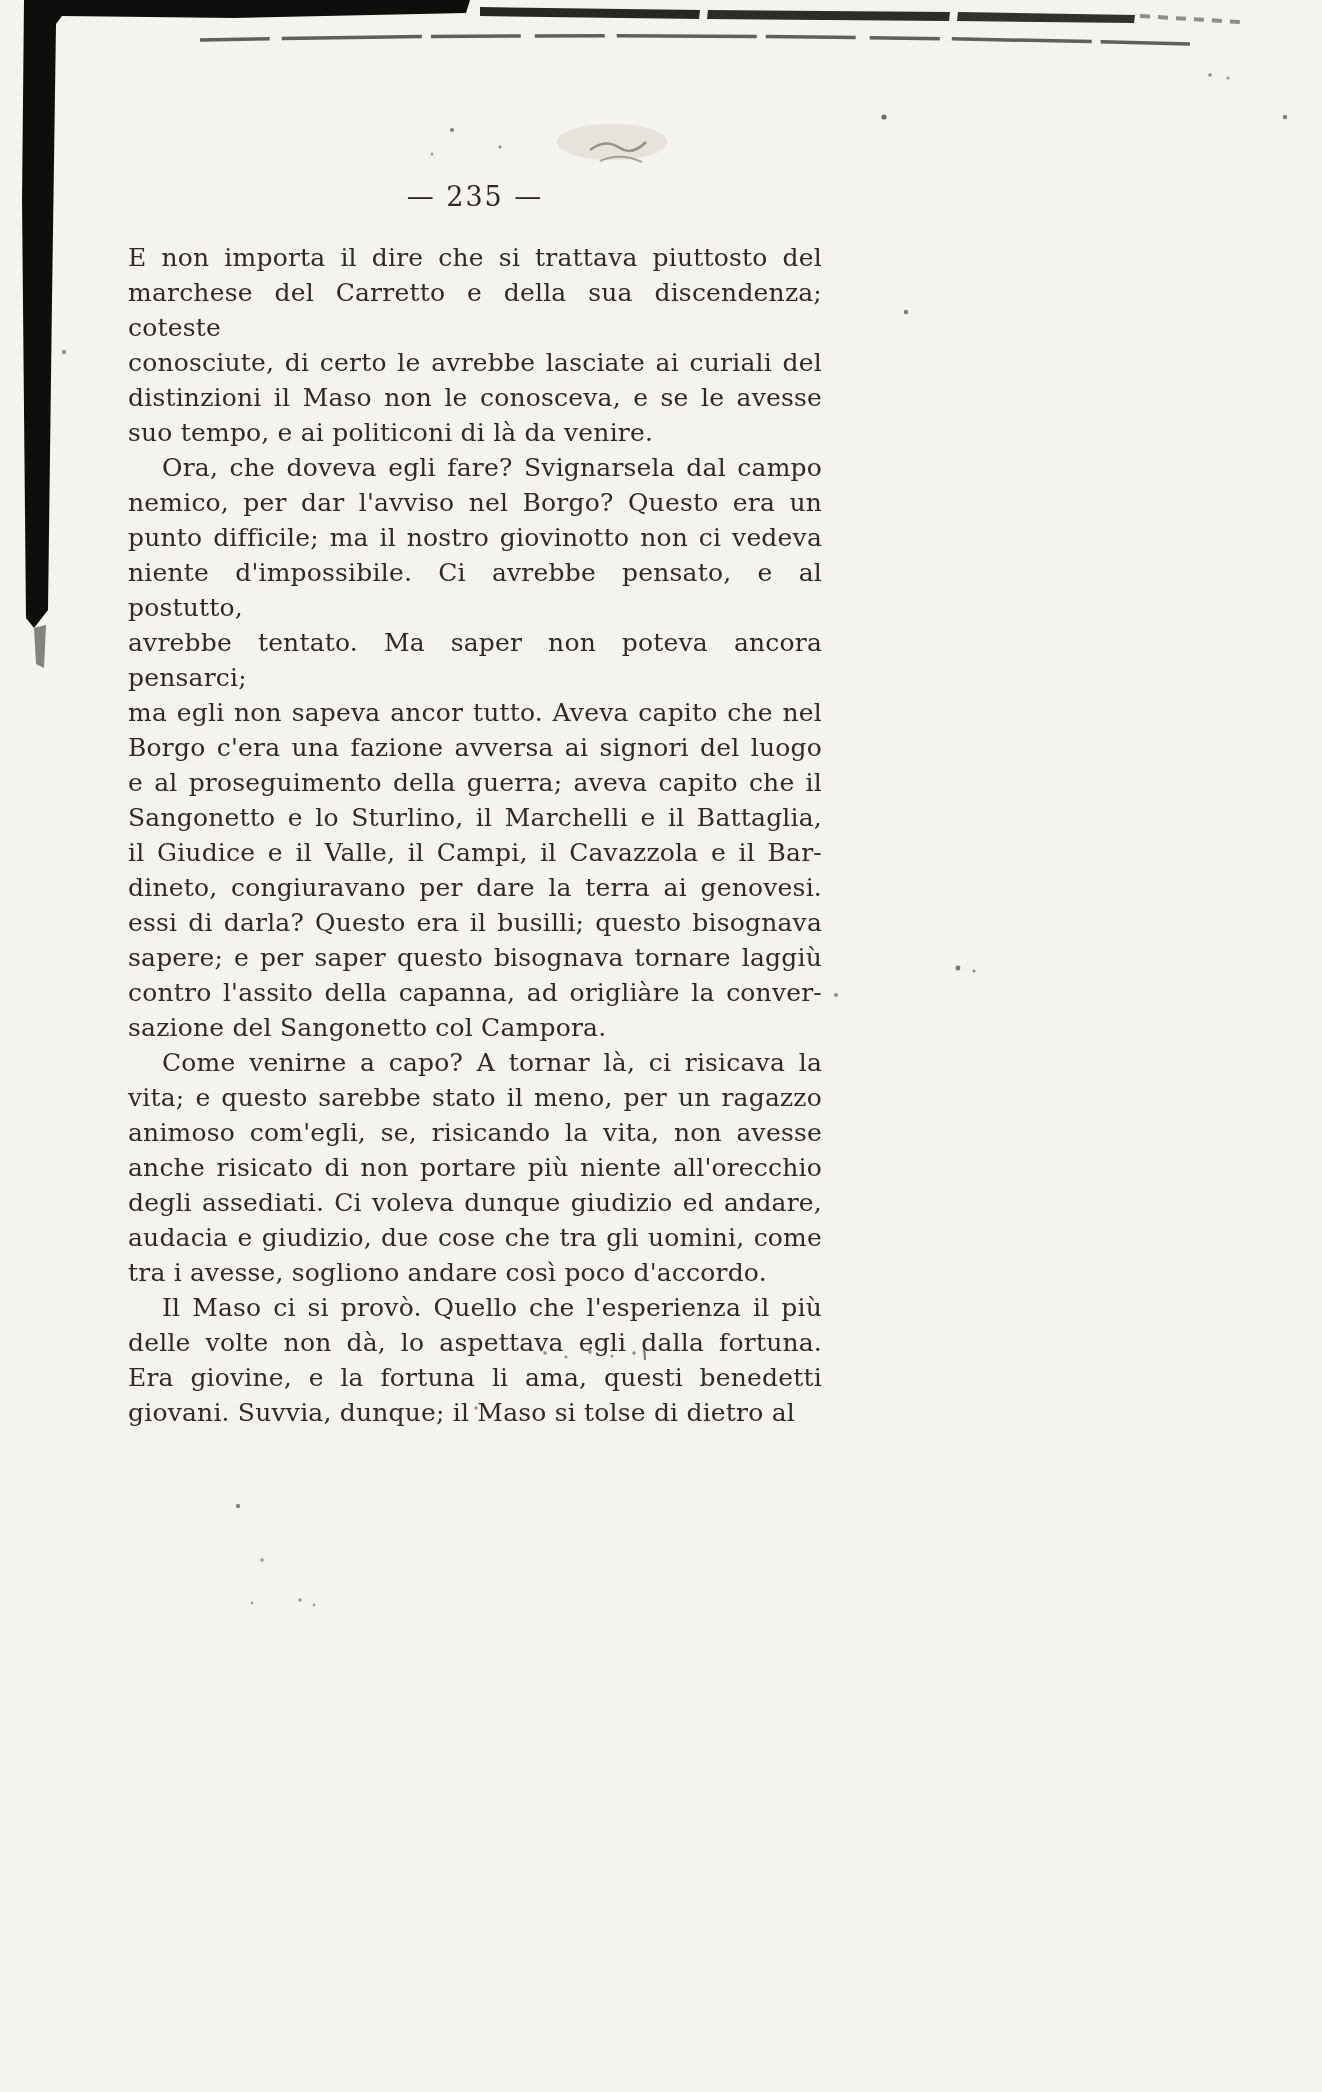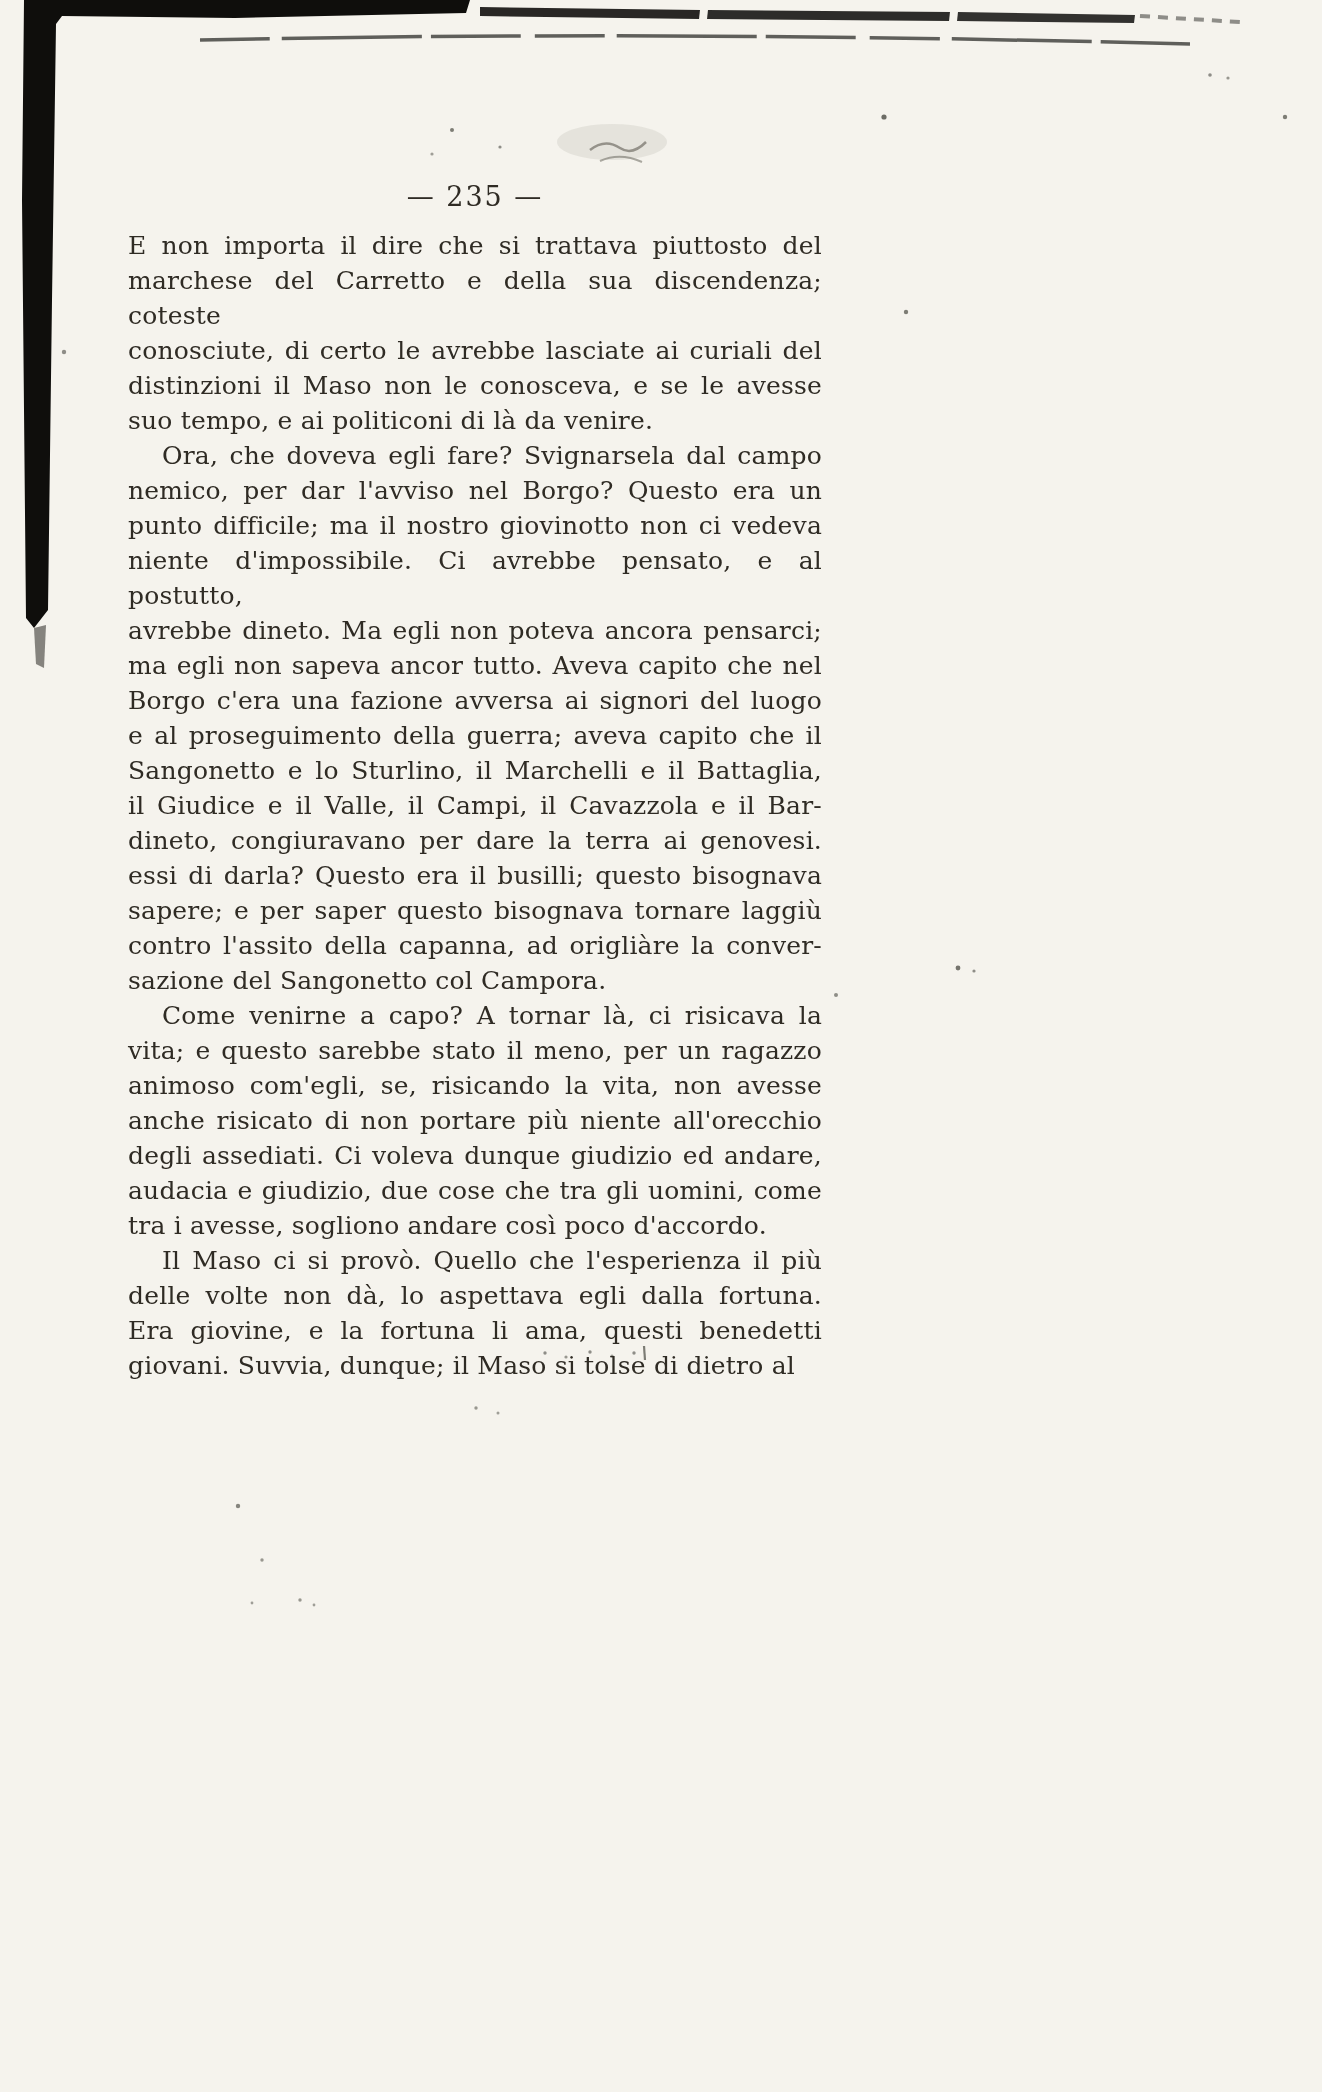--- a/index.html
+++ b/index.html
@@ -10,21 +10,21 @@
     font-family:"DejaVu Serif","Liberation Serif",serif;
   }
   .scan{position:absolute;inset:0;}
   .artifacts{position:absolute;top:0;left:0;pointer-events:none;}
   .page-number{
     position:absolute;top:181px;left:128px;width:694px;
     text-align:center;font-size:27px;font-weight:normal;
     letter-spacing:2px;color:var(--ink,#2f2b24);
   }
   .text-block{
-    position:absolute;top:228px;left:128px;width:694px;
+    position:absolute;top:240px;left:128px;width:694px;
     color:var(--ink,#2f2b24);
     font-size:25px;line-height:35px;letter-spacing:0.2px;
   }
   .paragraph{margin:0;}
   .line{text-align:justify;text-align-last:justify;}
   .line.last{text-align-last:left;}
   .paragraph.indent .line:first-child{text-indent:34px;}
 </style>
 </head>
 <body>
@@ -86,21 +86,21 @@
         <div class="line">marchese del Carretto e della sua discendenza; coteste</div>
         <div class="line">conosciute, di certo le avrebbe lasciate ai curiali del</div>
         <div class="line">distinzioni il Maso non le conosceva, e se le avesse</div>
         <div class="line last">suo tempo, e ai politiconi di là da venire.</div>
       </div>
       <div class="paragraph indent">
         <div class="line">Ora, che doveva egli fare? Svignarsela dal campo</div>
         <div class="line">nemico, per dar l'avviso nel Borgo? Questo era un</div>
         <div class="line">punto difficile; ma il nostro giovinotto non ci vedeva</div>
         <div class="line">niente d'impossibile. Ci avrebbe pensato, e al postutto,</div>
-        <div class="line">avrebbe dineto. Ma egli non poteva ancora pensarci;</div>
+        <div class="line">avrebbe tentato. Ma saper non poteva ancora pensarci;</div>
         <div class="line">ma egli non sapeva ancor tutto. Aveva capito che nel</div>
         <div class="line">Borgo c'era una fazione avversa ai signori del luogo</div>
         <div class="line">e al proseguimento della guerra; aveva capito che il</div>
         <div class="line">Sangonetto e lo Sturlino, il Marchelli e il Battaglia,</div>
         <div class="line">il Giudice e il Valle, il Campi, il Cavazzola e il Bar-</div>
         <div class="line">dineto, congiuravano per dare la terra ai genovesi.</div>
         <div class="line">essi di darla? Questo era il busilli; questo bisognava</div>
         <div class="line">sapere; e per saper questo bisognava tornare laggiù</div>
         <div class="line">contro l'assito della capanna, ad origliàre la conver-</div>
         <div class="line last">sazione del Sangonetto col Campora.</div>

